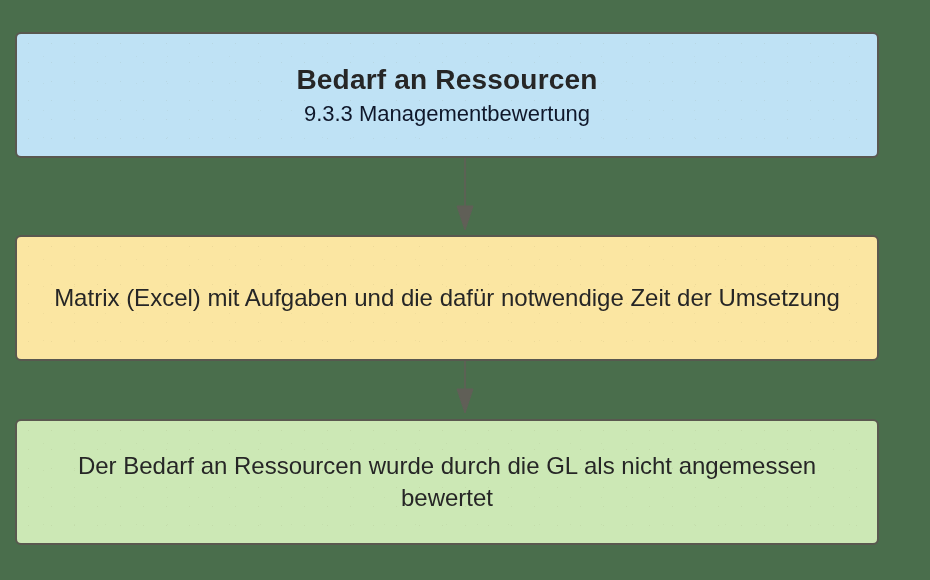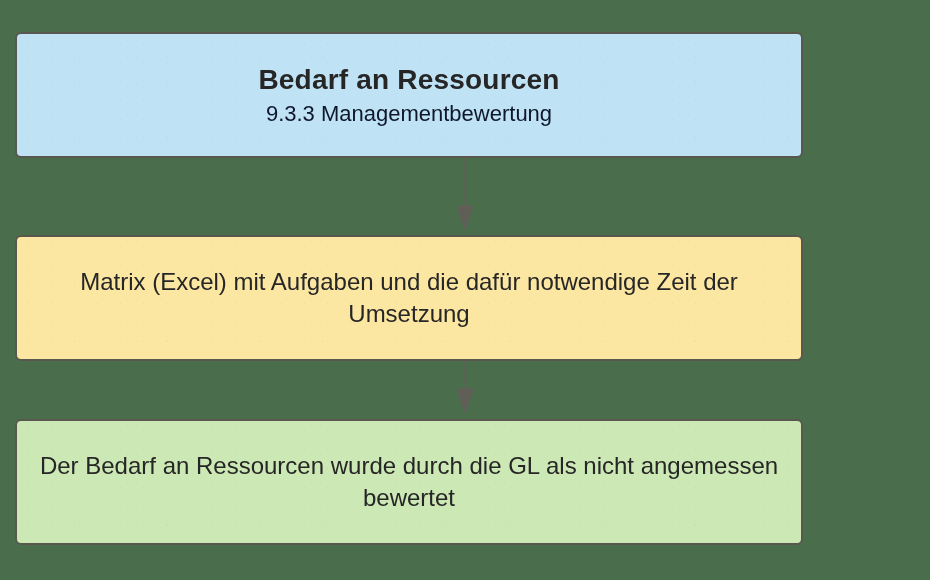--- a/index.html
+++ b/index.html
@@ -15,21 +15,21 @@
   }
   #flow-canvas {
     position: relative;
     width: 930px;
     height: 580px;
   }
 
   .node {
     position: absolute;
     left: 15px;
-    width: 788px;
+    width: 864px;
     box-sizing: border-box;
     border: 2px solid #59584f;
     border-radius: 6px;
     display: flex;
     flex-direction: column;
     align-items: center;
     justify-content: center;
     text-align: center;
     color: #262626;
     padding: 14px 22px;

